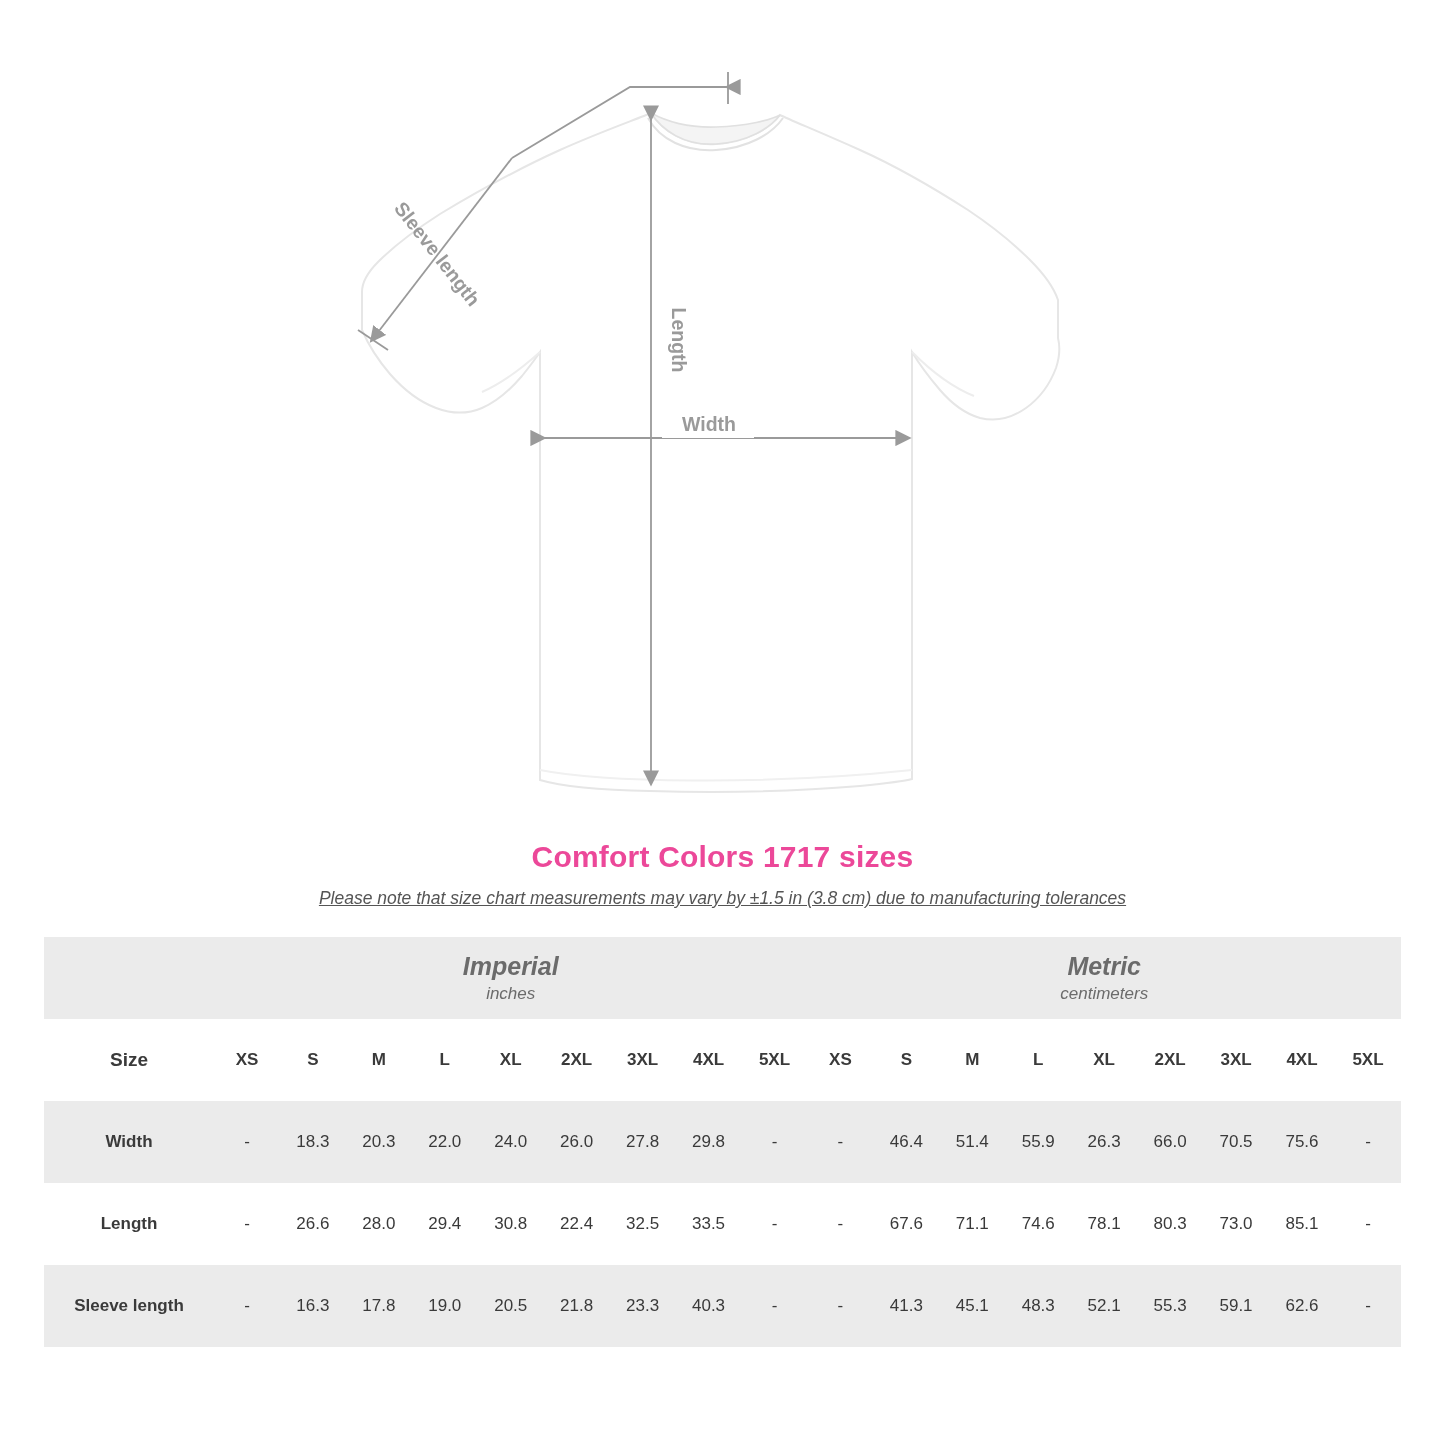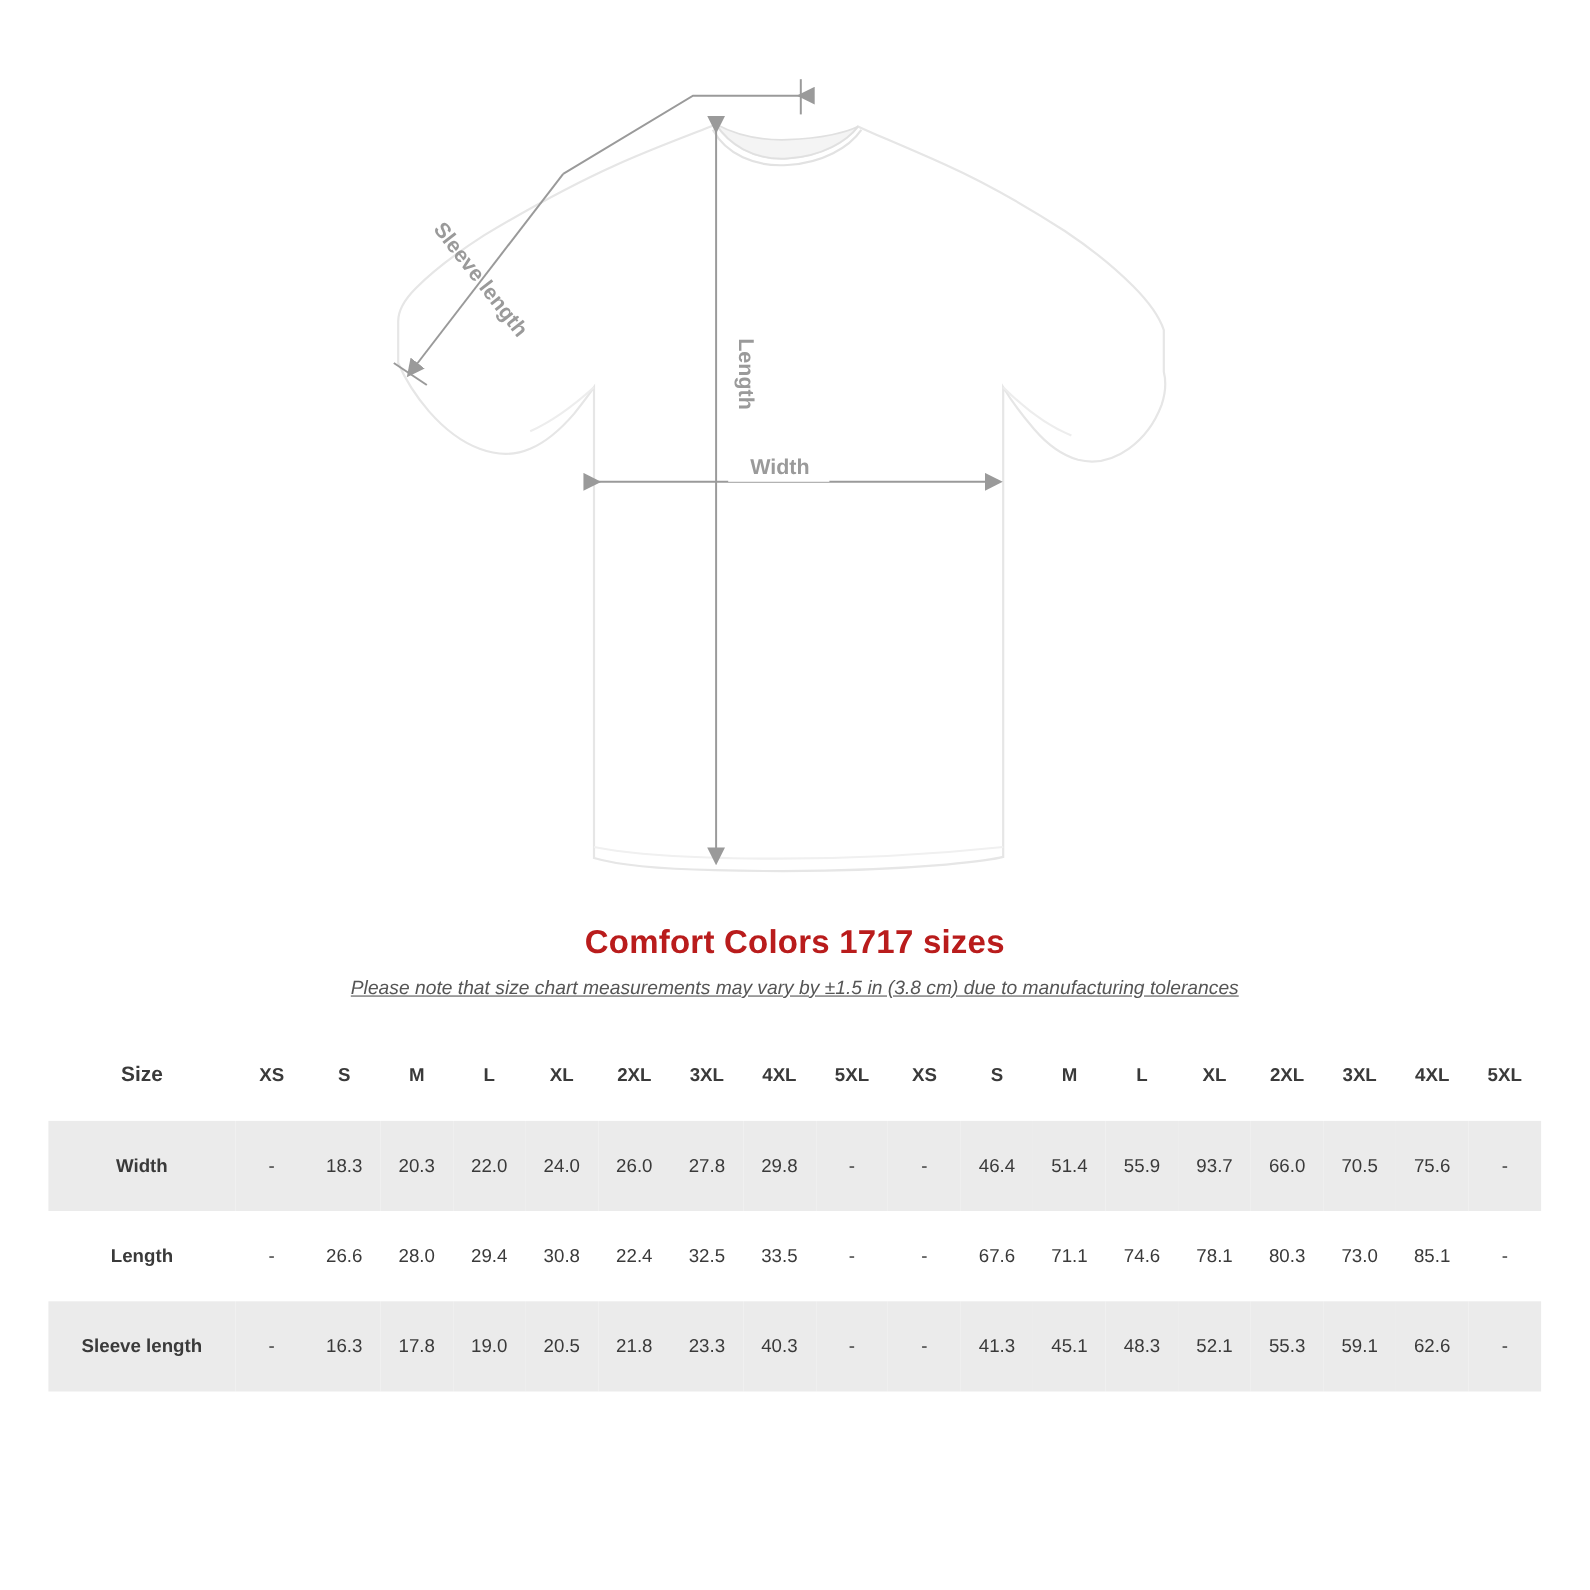--- a/index.html
+++ b/index.html
@@ -32,21 +32,21 @@
   }
 
   
   .title-block {
     text-align: center;
     margin-top: 10px;
   }
   .chart-title {
     font-size: 30px;
     font-weight: bold;
-    color: #b91c1c;
+    color: #ec4899;
     letter-spacing: 0.2px;
   }
   .chart-note {
     margin-top: 14px;
     font-size: 17.5px;
     font-style: italic;
     color: #555555;
     text-decoration: underline;
   }
 
@@ -219,20 +219,31 @@
           <col>
           <col>
           <col>
           <col>
           <col>
           <col>
           <col>
           <col>
       </colgroup>
       <tbody>
+        <tr class="unit-band">
+          <td></td>
+          <td colspan="9">
+            <div class="unit-name">Imperial</div>
+            <div class="unit-sub">inches</div>
+          </td>
+          <td colspan="9">
+            <div class="unit-name">Metric</div>
+            <div class="unit-sub">centimeters</div>
+          </td>
+        </tr>
 
         <tr class="size-row">
           <td class="rowlabel">Size</td>
           <td>XS</td>
           <td>S</td>
           <td>M</td>
           <td>L</td>
           <td>XL</td>
           <td>2XL</td>
           <td>3XL</td>
@@ -257,21 +268,21 @@
           <td>22.0</td>
           <td>24.0</td>
           <td>26.0</td>
           <td>27.8</td>
           <td>29.8</td>
           <td>-</td>
           <td>-</td>
           <td>46.4</td>
           <td>51.4</td>
           <td>55.9</td>
-          <td>93.7</td>
+          <td>26.3</td>
           <td>66.0</td>
           <td>70.5</td>
           <td>75.6</td>
           <td>-</td>
         </tr>
 
         <tr class="data-row plain">
           <td class="rowlabel">Length</td>
           <td>-</td>
           <td>26.6</td>

